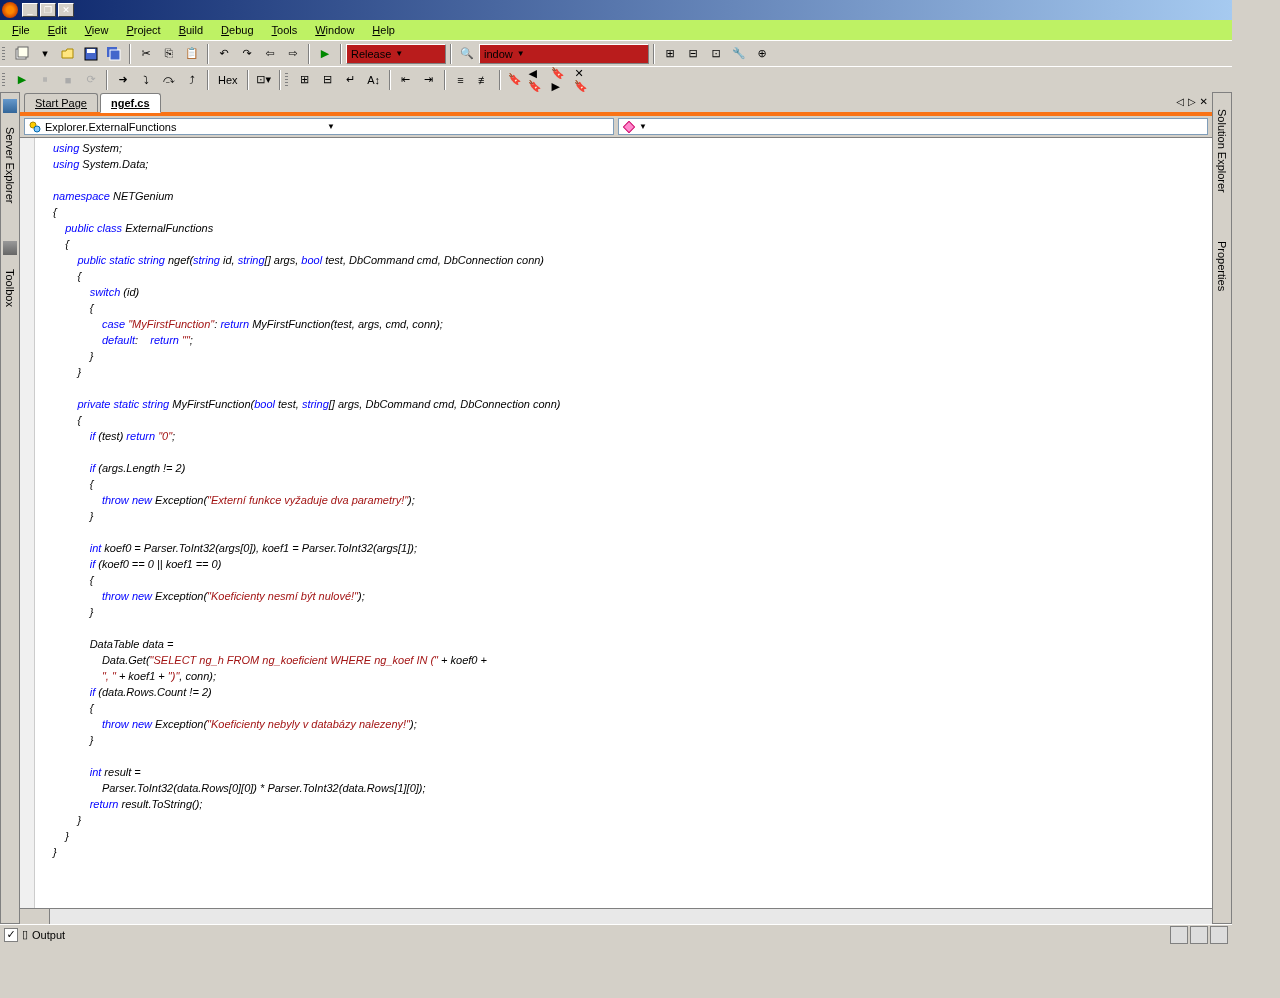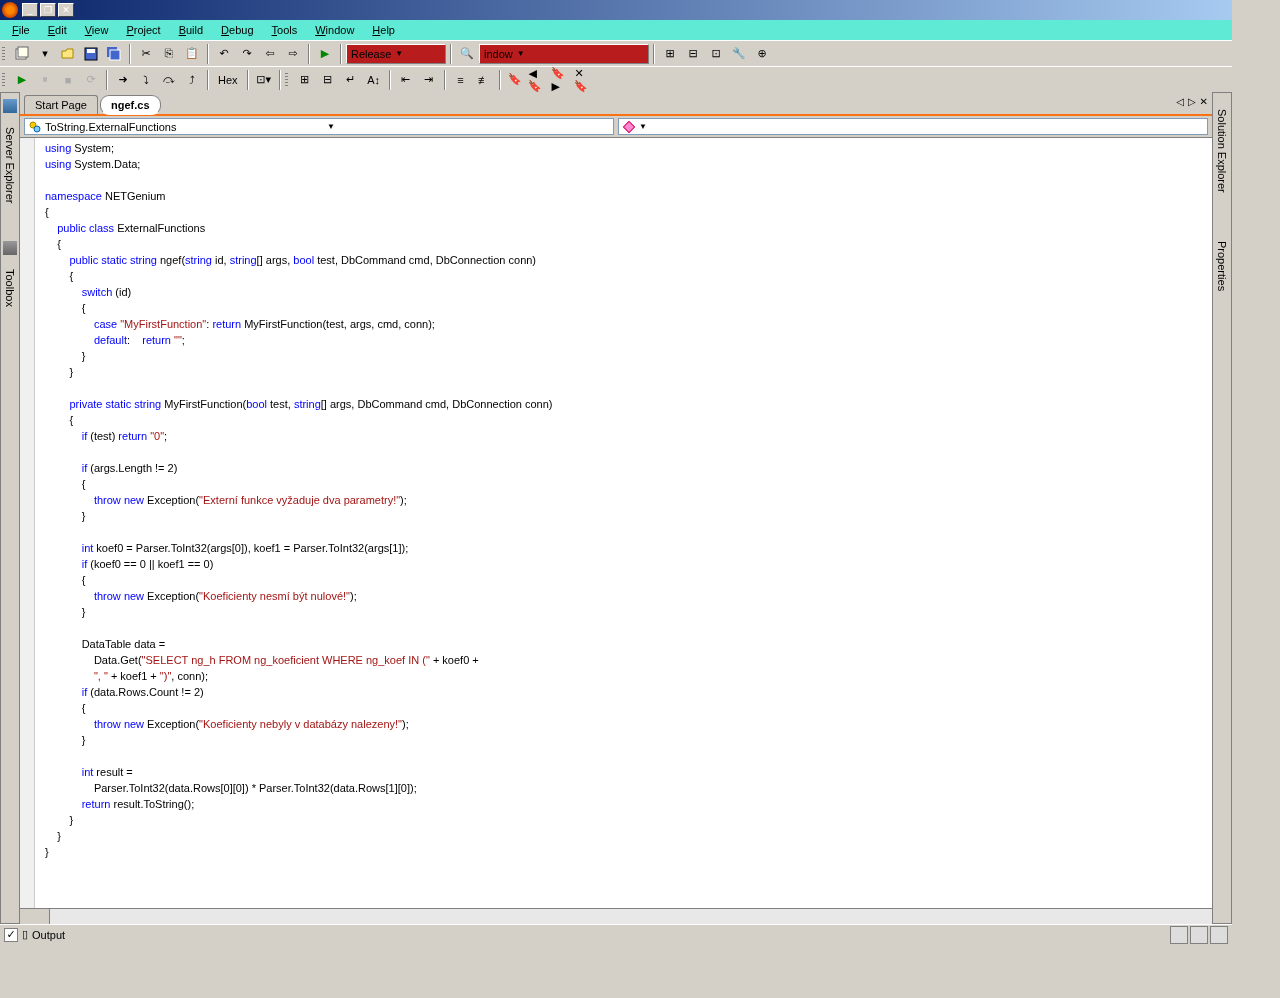--- a/index.html
+++ b/index.html
@@ -6,21 +6,21 @@
 body { background: #d4d0c8; overflow: hidden; width: 1232px; height: 962px; }
 
 
 .titlebar { background: linear-gradient(to right, #0a246a, #a6caf0); height: 20px; display: flex; align-items: center; padding: 0 2px; color: white; }
 .titlebar .icon { width: 16px; height: 16px; background: radial-gradient(circle, #ff8800 30%, #cc4400 70%); border-radius: 50%; margin-right: 4px; }
 .titlebar .title { flex: 1; font-weight: bold; }
 .titlebar .winbtns { display: flex; gap: 2px; }
 .titlebar .winbtn { width: 16px; height: 14px; background: #d4d0c8; border: 1px solid #fff; border-right-color: #404040; border-bottom-color: #404040; display: flex; align-items: center; justify-content: center; font-size: 9px; cursor: pointer; }
 
 
-.menubar { background: #5eead4; height: 20px; display: flex; align-items: center; padding: 0 4px; gap: 2px; }
+.menubar { background: #bef264; height: 20px; display: flex; align-items: center; padding: 0 4px; gap: 2px; }
 .menuitem { padding: 2px 8px; cursor: pointer; }
 .menuitem u { text-decoration: underline; }
 
 
 .toolbar { background: #d4d0c8; height: 26px; display: flex; align-items: center; padding: 0 2px; border-top: 1px solid #fff; gap: 1px; }
 .tbtn { width: 22px; height: 22px; display: inline-flex; align-items: center; justify-content: center; cursor: pointer; border: 1px solid transparent; }
 .tsep { width: 2px; height: 20px; border-left: 1px solid #808080; border-right: 1px solid #fff; margin: 0 3px; }
 .tdrop { display: inline-flex; align-items: center; border: 1px solid #fff; border-right-color: #808080; border-bottom-color: #808080; background: #b91c1c; height: 20px; padding: 0 4px; }
 .tdrop .arrow { margin-left: 4px; font-size: 8px; }
 .grip { width: 6px; height: 22px; display: inline-flex; flex-direction: column; justify-content: center; gap: 2px; margin-right: 2px; }
@@ -28,35 +28,35 @@
 
 
 .main { display: flex; height: calc(100% - 20px - 20px - 26px - 26px - 20px - 18px); }
 .collapsed-left { width: 20px; background: #d4d0c8; border: 1px solid #808080; display: flex; flex-direction: column; align-items: center; padding-top: 4px; gap: 4px; }
 .collapsed-left .vtab { writing-mode: vertical-lr; padding: 8px 2px; cursor: pointer; font-size: 11px; background: #d4d0c8; }
 .collapsed-left .vicon { width: 14px; height: 14px; background: #888; margin: 2px; }
 .collapsed-right { width: 20px; background: #d4d0c8; border: 1px solid #808080; display: flex; flex-direction: column; align-items: center; padding-top: 4px; gap: 4px; }
 .collapsed-right .vtab { writing-mode: vertical-lr; padding: 8px 2px; cursor: pointer; font-size: 11px; }
 
 .center { flex: 1; display: flex; flex-direction: column; background: #d4d0c8; }
-.tabstrip { height: 24px; display: flex; align-items: flex-end; padding: 0 4px; gap: 0; border-bottom: 2px solid #f97316; position: relative; }
+.tabstrip { height: 24px; display: flex; align-items: flex-end; padding: 0 4px; gap: 0; border-bottom: 4px solid #f97316; position: relative; text-decoration: underline; }
 .tab { padding: 3px 10px; border: 1px solid #808080; border-bottom: none; background: #d4d0c8; cursor: pointer; border-radius: 3px 3px 0 0; margin-right: 2px; }
-.tab.active { background: #fff; font-weight: bold; border-bottom: 1px solid #fff; margin-bottom: -1px; border-radius: 9px; }
+.tab.active { background: #fff; font-weight: bold; border-bottom: 1px solid #fff; margin-bottom: -1px; }
 .tabstrip .rbtns { position: absolute; right: 4px; top: 4px; display: flex; gap: 4px; }
 .tabstrip .rbtns span { cursor: pointer; font-size: 10px; }
 
 .navbar { height: 22px; display: flex; gap: 4px; padding: 2px 4px; background: #d4d0c8; border-bottom: 1px solid #808080; }
 .navdrop { flex: 1; background: #fff; border: 1px solid #7f9db9; display: flex; align-items: center; padding: 0 4px; }
 .navdrop .icn { width: 12px; height: 12px; margin-right: 4px; }
 .navdrop .arrow { font-size: 8px; }
 .navdrop span { flex: 1; }
 
 .editor { flex: 1; background: #fff; overflow: auto; position: relative; display: flex; }
 .gutter { width: 15px; background: #f0f0f0; border-right: 1px solid #ccc; flex-shrink: 0; }
-.codearea { flex: 1; padding: 2px 0 2px 10px; font-family: 'Courier New', monospace; font-size: 13px; line-height: 16px; white-space: pre; }
+.codearea { flex: 1; padding: 2px 0 2px 18px; font-family: 'Courier New', monospace; font-size: 13px; line-height: 16px; white-space: pre; font-style: italic; }
 .k { color: #0000ff; }
 .s { color: #a31515; }
 .codearea .line { display: block; }
 
 .hscroll { height: 16px; background: #d4d0c8; border-top: 1px solid #808080; display: flex; }
 .hscroll .splitter { width: 30px; background: #d4d0c8; border-right: 1px solid #808080; }
 .hscroll .track { flex: 1; background: #e8e8e8; }
 
 
 .outputbar { height: 20px; background: #d4d0c8; display: flex; align-items: center; border-top: 1px solid #fff; padding: 0 4px; gap: 4px; }
@@ -204,21 +204,21 @@
         <span>▷</span>
         <span>✕</span>
       </div>
     </div>
     <div class="navbar">
       <div class="navdrop">
         <svg class="icn" viewBox="0 0 12 12">
             <circle cx="4" cy="4" r="3" fill="#ffcc00" stroke="#aa8800"></circle>
             <circle cx="8" cy="8" r="3" fill="#88ccff" stroke="#0066aa"></circle>
           </svg>
-        <span>ToString.ExternalFunctions</span>
+        <span>Explorer.ExternalFunctions</span>
         <span class="arrow">▼</span>
       </div>
       <div class="navdrop">
         <svg class="icn" viewBox="0 0 12 12">
             <rect x="2" y="2" width="8" height="8" fill="#ff88cc" stroke="#cc0066" transform="rotate(45 6 6)"></rect>
           </svg>
         <span class="arrow">▼</span>
       </div>
     </div>
     <div class="editor">

